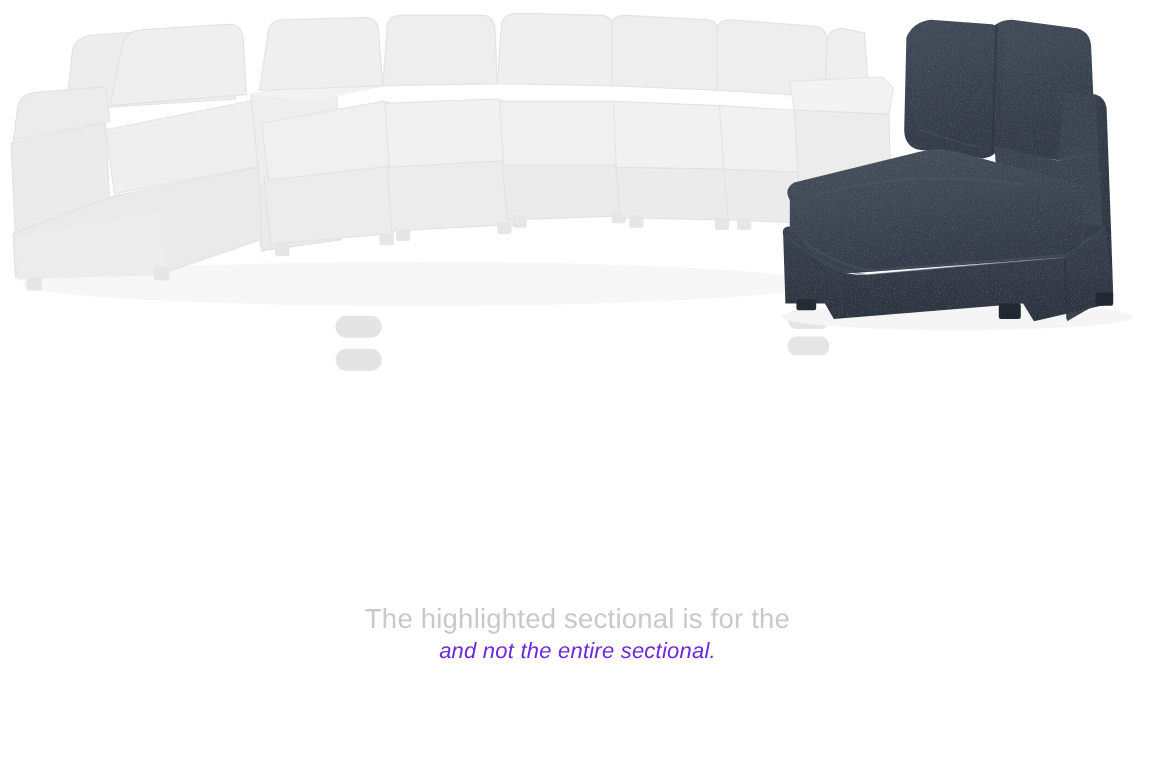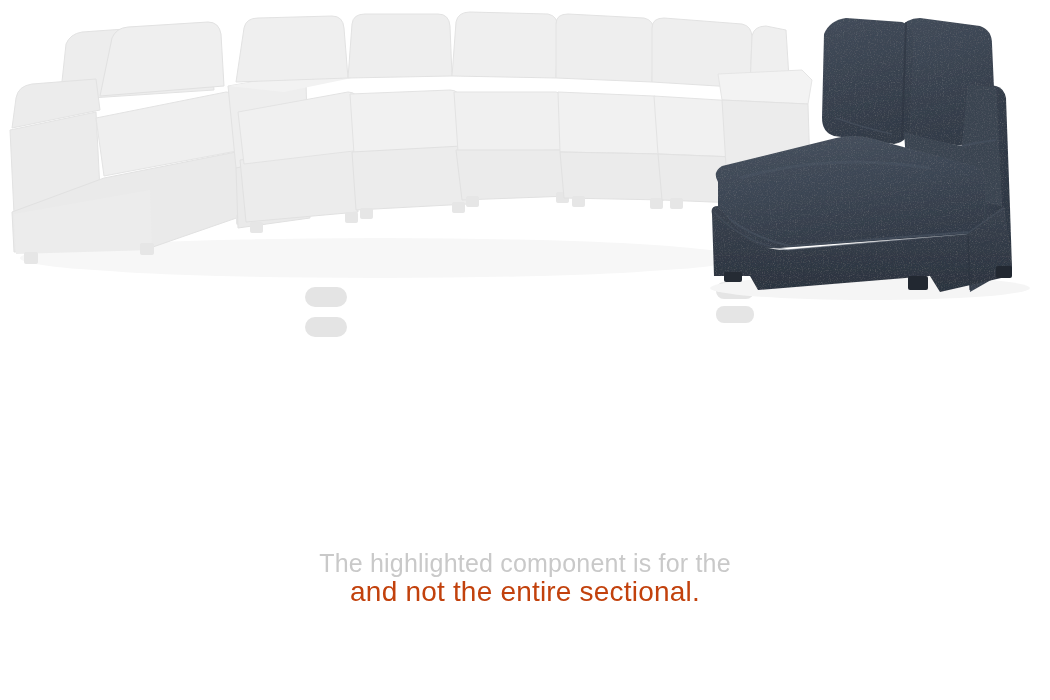--- a/index.html
+++ b/index.html
@@ -41,26 +41,27 @@
   }
   .caption-line-2 {
     font-size: 37px;
     font-weight: 700;
     color: #9b9b9b;
     line-height: 48px;
     letter-spacing: 0.3px;
     white-space: nowrap;
   }
   .caption-line-3 {
-    font-size: 28px;
+    font-size: 20px;
     font-weight: 400;
-    color: #c2410c;
+    color: #6d28d9;
     line-height: 28px;
     letter-spacing: 0.2px;
     white-space: nowrap;
+    font-style: italic;
   }
 </style>
 </head>
 <body>
 
 <div id="stage">
 
   <svg id="product-figure" viewBox="0 0 1050 520" preserveAspectRatio="xMidYMid meet" xmlns="http://www.w3.org/2000/svg">
 
     <defs>
@@ -223,17 +224,17 @@
 
       <rect x="724" y="272" width="18" height="10" rx="2" fill="#252b34"></rect>
       <rect x="908" y="276" width="20" height="14" rx="2" fill="#222831"></rect>
       <rect x="996" y="266" width="16" height="12" rx="2" fill="#222831"></rect>
 
     </g>
 
   </svg>
 
   <div id="caption-block">
-    <div class="caption-line-1">The highlighted component is for the</div>
+    <div class="caption-line-1">The highlighted sectional is for the</div>
     <div class="caption-line-3">and not the entire sectional.</div>
   </div>
 
 </div>
 
 </body></html>

